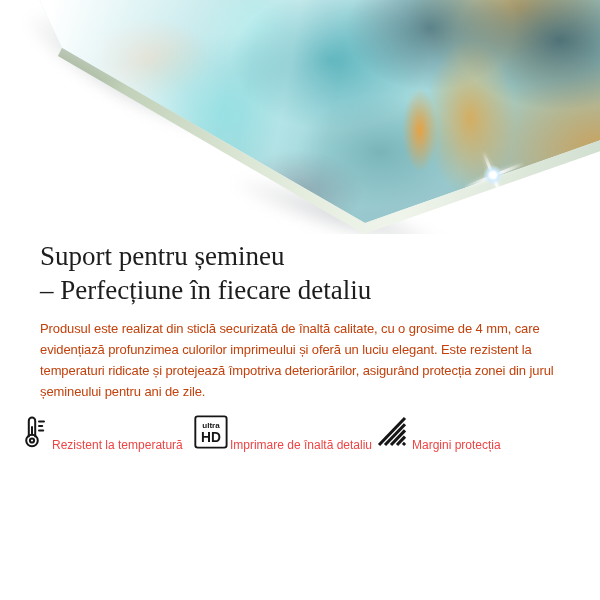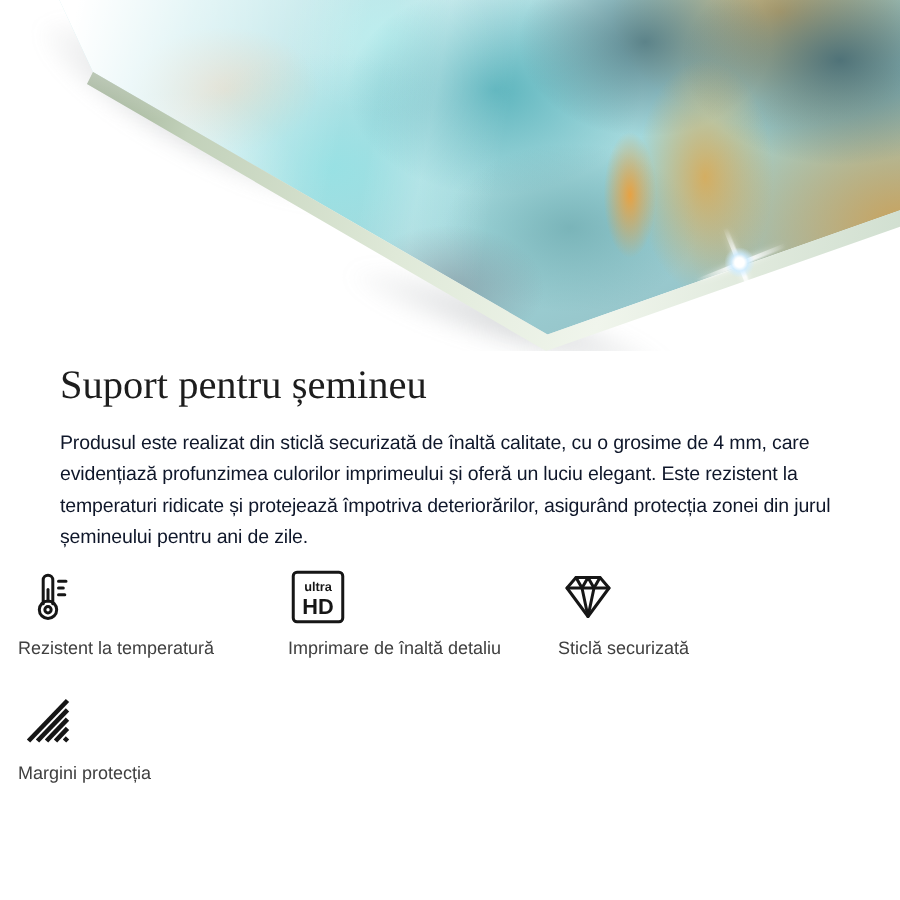--- a/index.html
+++ b/index.html
@@ -69,31 +69,31 @@
 
   
   .content{padding:0 40px;}
   h1{
     margin:5px 0 0;font-family:"Liberation Serif","DejaVu Serif",serif;
     font-weight:400;font-size:27px;line-height:34px;color:#1d1d1d;letter-spacing:0;
   }
   h1 .h-line{display:block;}
   .desc{
     margin:11px 0 0;width:528px;font-size:13px;line-height:21px;
-    letter-spacing:-0.1px;color:#0f172a;
+    letter-spacing:-0.1px;color:#c2410c;
   }
 
   
   .features{
     margin:10px 0 0 12px;width:540px;
     display:grid;grid-template-columns:repeat(3,180px);row-gap:22px;
   }
-  .feature{display:flex;flex-direction:column;align-items:flex-start;}
+  .feature{display:flex;align-items:flex-end;}
   .feature svg{display:block;}
-  .feature .flabel{margin-top:7px;font-size:12px;color:#404040;white-space:nowrap;}
+  .feature .flabel{margin-top:7px;font-size:12px;color:#ef4444;white-space:nowrap;}
   .ico{stroke:#161616;fill:none;stroke-width:2;stroke-linecap:round;stroke-linejoin:round;}
   .ico-fill{fill:#161616;stroke:none;}
   .ico-txt{fill:#161616;font-family:"Liberation Sans","DejaVu Sans",sans-serif;font-weight:700;}
 </style>
 </head>
 <body>
 
 <div class="page">
 
   <div class="hero">
@@ -104,20 +104,21 @@
     <div class="sparkle">
       <span class="ray ray-h"></span>
         <span class="ray ray-v"></span>
         <span class="core"></span>
     </div>
   </div>
 
   <div class="content">
     <h1>
       <span class="h-line">Suport pentru șemineu</span>
+      <span class="h-line">– Perfecțiune în fiecare detaliu</span>
     </h1>
     <p class="desc">Produsul este realizat din sticlă securizată de înaltă calitate, cu o grosime de 4 mm, care evidențiază profunzimea culorilor imprimeului și oferă un luciu elegant. Este rezistent la temperaturi ridicate și protejează împotriva deteriorărilor, asigurând protecția zonei din jurul șemineului pentru ani de zile.</p>
   </div>
 
   <div class="features">
 
     <div class="feature">
       <svg width="40" height="40" viewBox="0 0 40 40">
         <path class="ico" d="M16.8 24.5 V8.7 a3.2 3.2 0 0 1 6.4 0 V24.5"></path>
         <circle class="ico" cx="20" cy="28.5" r="5.8"></circle>
@@ -131,29 +132,20 @@
     <div class="feature">
       <svg width="40" height="40" viewBox="0 0 40 40">
         <rect class="ico" x="3.5" y="3.5" width="33" height="33" rx="2.5" stroke-width="2.4"></rect>
         <text class="ico-txt" x="20" y="16" font-size="8.5" text-anchor="middle">ultra</text>
         <text class="ico-txt" x="20" y="31" font-size="14.5" text-anchor="middle">HD</text>
       </svg>
       <span class="flabel">Imprimare de înaltă detaliu</span>
     </div>
 
 
-    <div class="feature">
-      <svg width="40" height="40" viewBox="0 0 40 40">
-        <path class="ico" d="M12 7 H28 L34 14 L20 33 L6 14 Z" stroke-width="1.9"></path>
-        <path class="ico" d="M6 14 H34" stroke-width="1.9"></path>
-        <path class="ico" d="M12 7 L16 14 L20 7 L24 14 L28 7" stroke-width="1.9"></path>
-        <path class="ico" d="M16 14 L20 33 L24 14" stroke-width="1.9"></path>
-      </svg>
-      <span class="flabel">Sticlă securizată</span>
-    </div>
 
     <div class="feature">
       <svg width="40" height="40" viewBox="0 0 40 40">
         <g stroke="#161616" stroke-width="3.1" stroke-linecap="butt">
           <line x1="7" y1="33" x2="33" y2="6"></line>
           <line x1="13" y1="33" x2="33" y2="12.2"></line>
           <line x1="19" y1="33" x2="33" y2="18.4"></line>
           <line x1="25" y1="33" x2="33" y2="24.6"></line>
           <line x1="31" y1="33" x2="33" y2="30.9"></line>
         </g>

